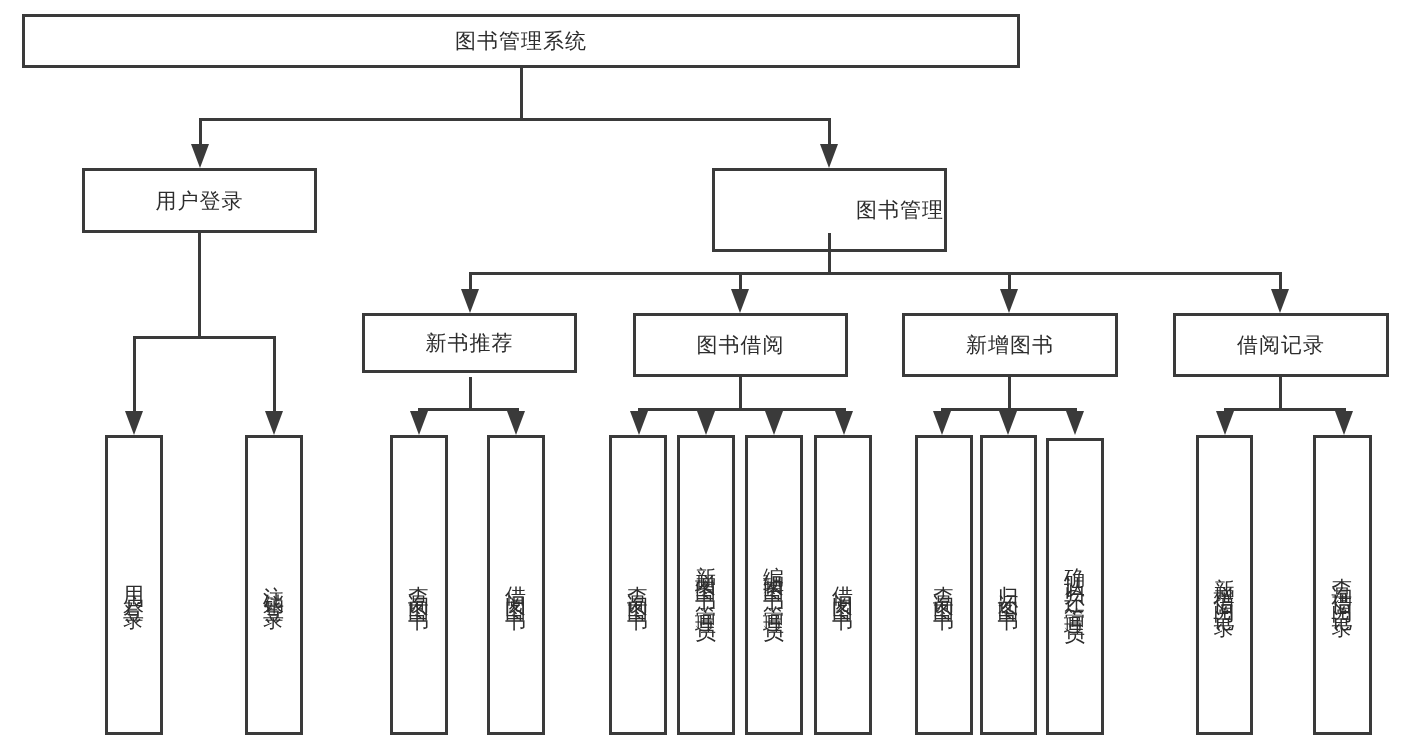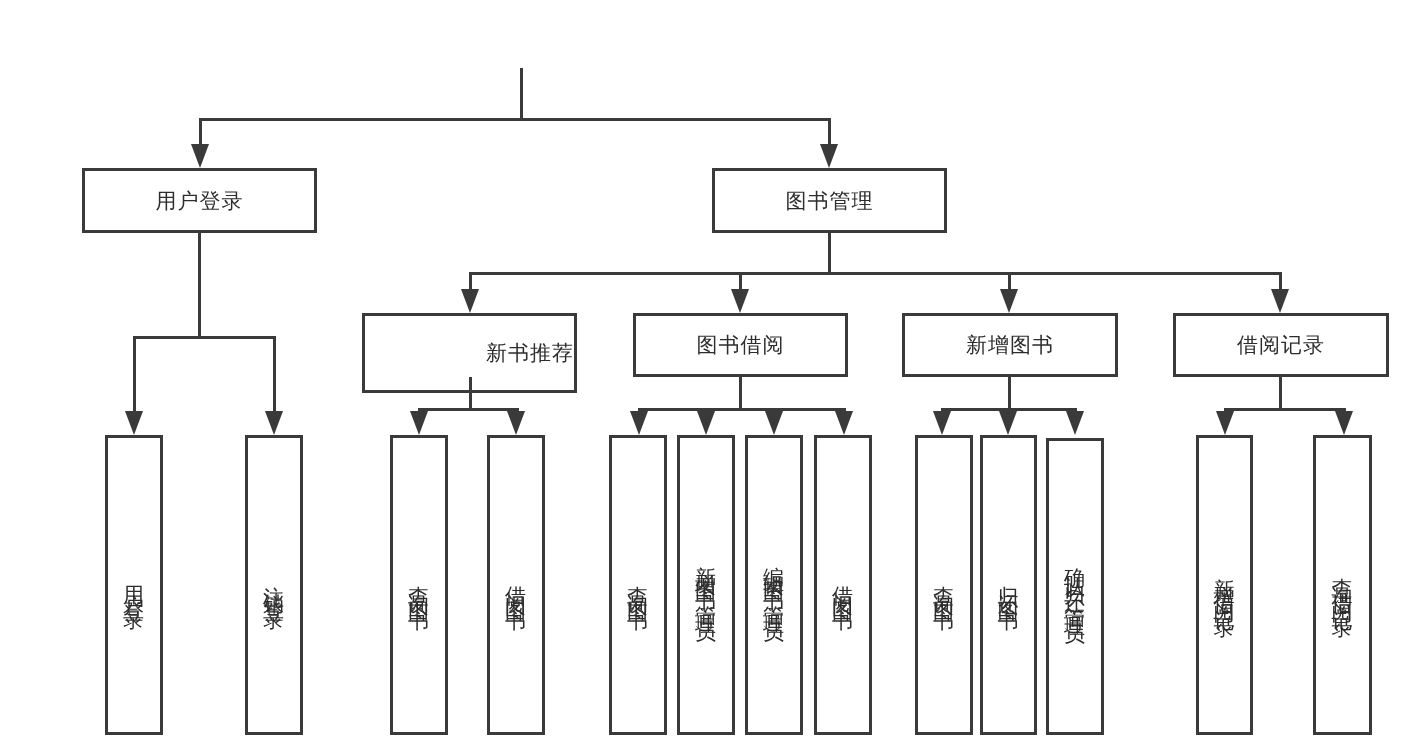--- a/index.html
+++ b/index.html
@@ -49,32 +49,35 @@
     color:var(--wm);
     text-shadow:0 0 2px #fff,0 0 4px #fff;
     white-space:nowrap;
   }
 </style>
 </head>
 <body>
 
 <div class="canvas">
 
+  <div class="box hbox" style="left:22px;top:14px;width:998px;height:54px;">
+    <span>图书管理系统</span>
+  </div>
 
   <div class="vline" style="left:520px;top:68px;height:50px;"></div>
   <div class="hline" style="left:199px;top:118px;width:632px;"></div>
   <div class="vline" style="left:199px;top:118px;height:28px;"></div>
   <div class="arr" style="left:191px;top:144px;"></div>
   <div class="vline" style="left:828px;top:118px;height:28px;"></div>
   <div class="arr" style="left:820px;top:144px;"></div>
 
   <div class="box hbox" style="left:82px;top:168px;width:235px;height:65px;">
     <span>用户登录</span>
   </div>
-  <div class="box hbox" style="left:712px;top:168px;width:235px;height:65px;">
+  <div class="box hbox" style="left:712px;top:168px;width:235px;height:84px;justify-content:flex-end;">
     <span>图书管理</span>
   </div>
 
   <div class="vline" style="left:198px;top:233px;height:103px;"></div>
   <div class="hline" style="left:133px;top:336px;width:143px;"></div>
   <div class="vline" style="left:133px;top:336px;height:77px;"></div>
   <div class="arr" style="left:125px;top:411px;"></div>
   <div class="vline" style="left:273px;top:336px;height:77px;"></div>
   <div class="arr" style="left:265px;top:411px;"></div>
 
@@ -82,21 +85,21 @@
   <div class="hline" style="left:469px;top:272px;width:813px;"></div>
   <div class="vline" style="left:469px;top:272px;height:20px;"></div>
   <div class="arr" style="left:461px;top:289px;"></div>
   <div class="vline" style="left:739px;top:272px;height:20px;"></div>
   <div class="arr" style="left:731px;top:289px;"></div>
   <div class="vline" style="left:1008px;top:272px;height:20px;"></div>
   <div class="arr" style="left:1000px;top:289px;"></div>
   <div class="vline" style="left:1279px;top:272px;height:20px;"></div>
   <div class="arr" style="left:1271px;top:289px;"></div>
 
-  <div class="box hbox" style="left:362px;top:313px;width:215px;height:80px;justify-content:flex-end;">
+  <div class="box hbox" style="left:362px;top:313px;width:215px;height:60px;">
     <span>新书推荐</span>
   </div>
   <div class="box hbox" style="left:633px;top:313px;width:215px;height:64px;">
     <span>图书借阅</span>
   </div>
   <div class="box hbox" style="left:902px;top:313px;width:216px;height:64px;">
     <span>新增图书</span>
   </div>
   <div class="box hbox" style="left:1173px;top:313px;width:216px;height:64px;">
     <span>借阅记录</span>

